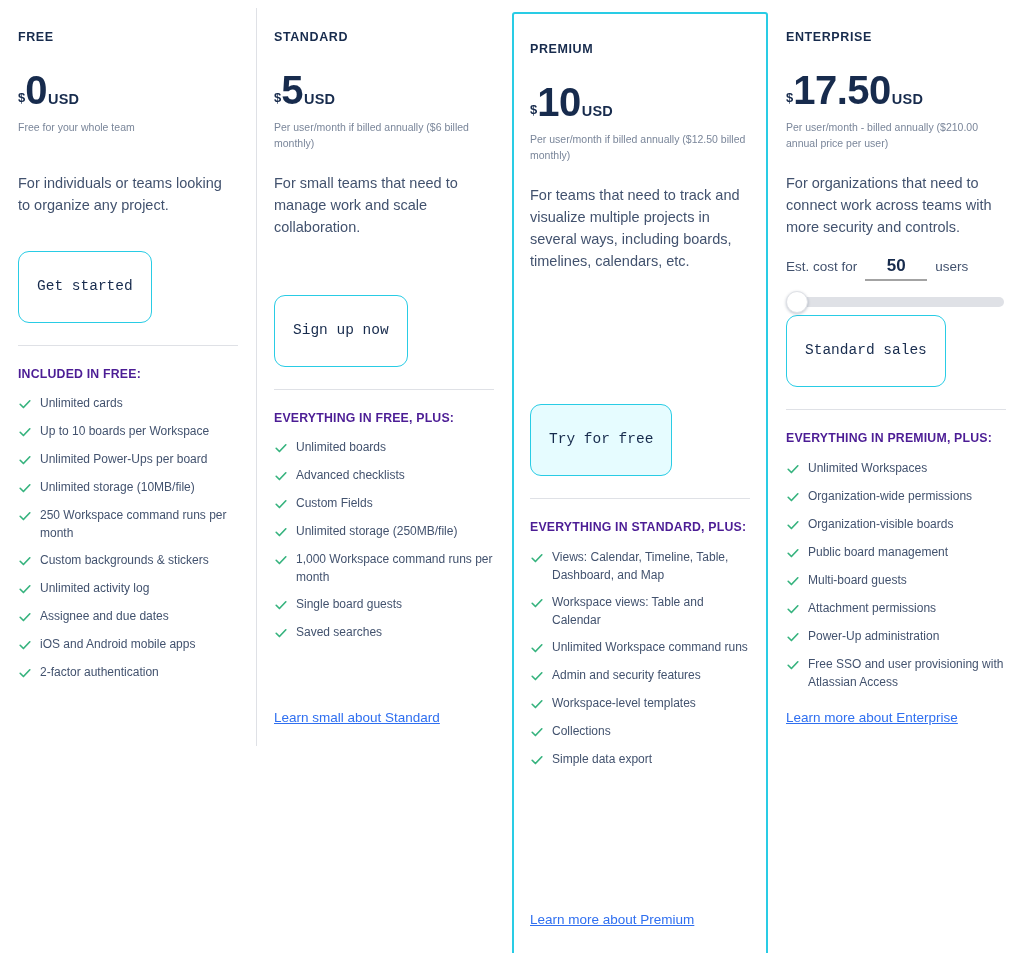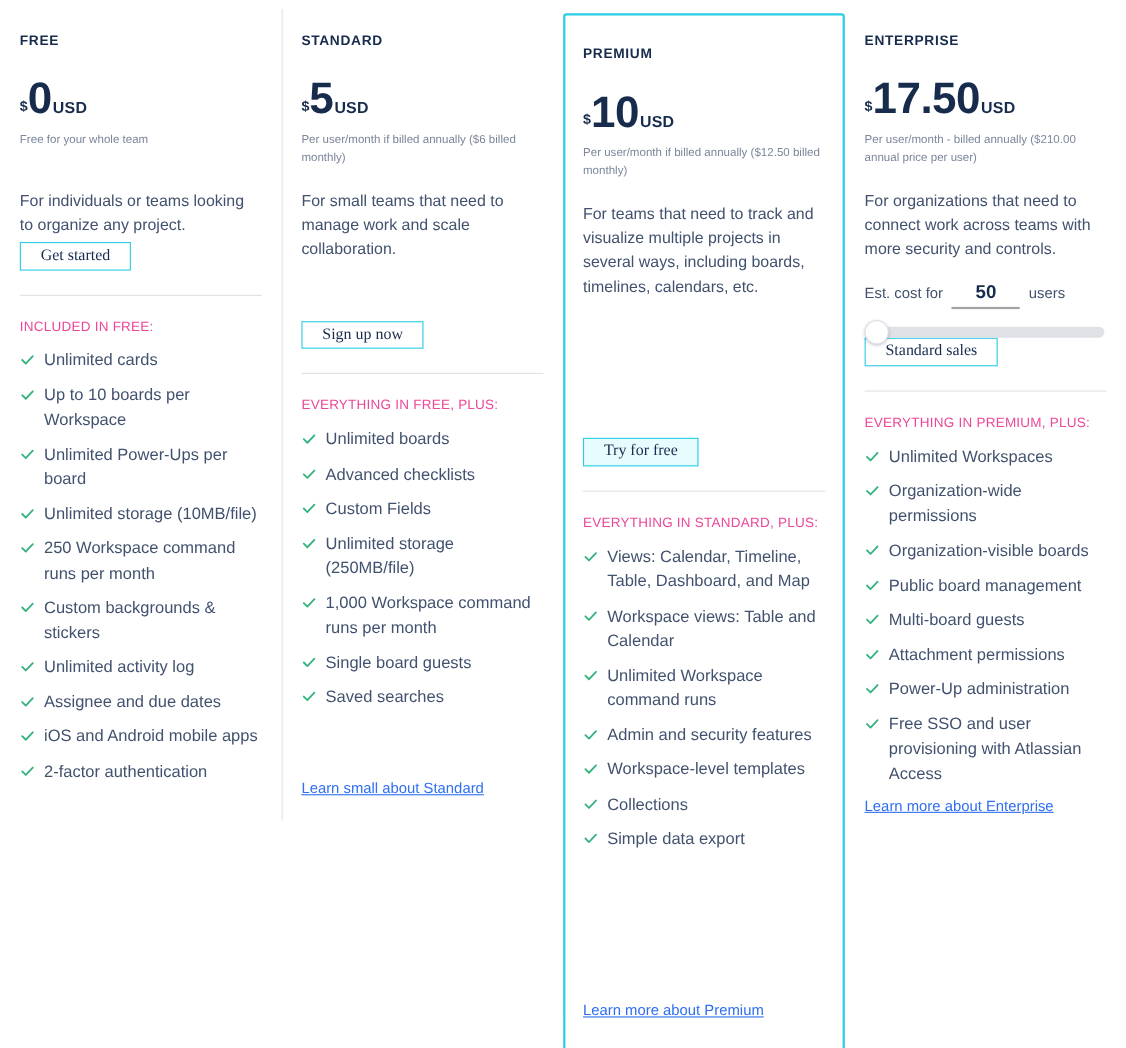--- a/index.html
+++ b/index.html
@@ -145,53 +145,53 @@
   }
 
   
   .cta-wrap {
     margin-top: auto;
     padding-bottom: 0;
   }
   .cta {
     display: inline-block;
     border: 1px solid #29cce5;
-    border-radius: 0;
+    border-radius: 11px;
     background: #ffffff;
     color: #172b4d;
     font-size: 14.5px;
-    font-family: Liberation Serif, serif;
-    padding: 4px 18px;
+    font-family: Liberation Mono, monospace;
+    padding: 27px 18px;
     cursor: pointer;
     line-height: 1.1;
   }
   .cta.filled { background: #e6fcff; }
 
   
   .features {
     margin-top: 22px;
     padding-top: 20px;
     border-top: 1px solid #dfe1e6;
   }
   .plan.highlight .features { border-top-color: #dfe1e6; }
 
   .features-title {
     font-size: 12.3px;
-    font-weight: normal;
-    color: #ec4899;
+    font-weight: bold;
+    color: #4c1d95;
     letter-spacing: 0.2px;
     line-height: 1.35;
     margin-bottom: 12px;
   }
   .feature-list { list-style: none; }
   .feature-item {
     display: flex;
     align-items: flex-start;
     gap: 8px;
-    font-size: 15px;
+    font-size: 12px;
     line-height: 1.5;
     color: #42526e;
     margin-bottom: 9px;
   }
   .check-icon {
     flex: 0 0 auto;
     width: 14px;
     height: 18px;
     display: block;
     margin-top: 1px;

